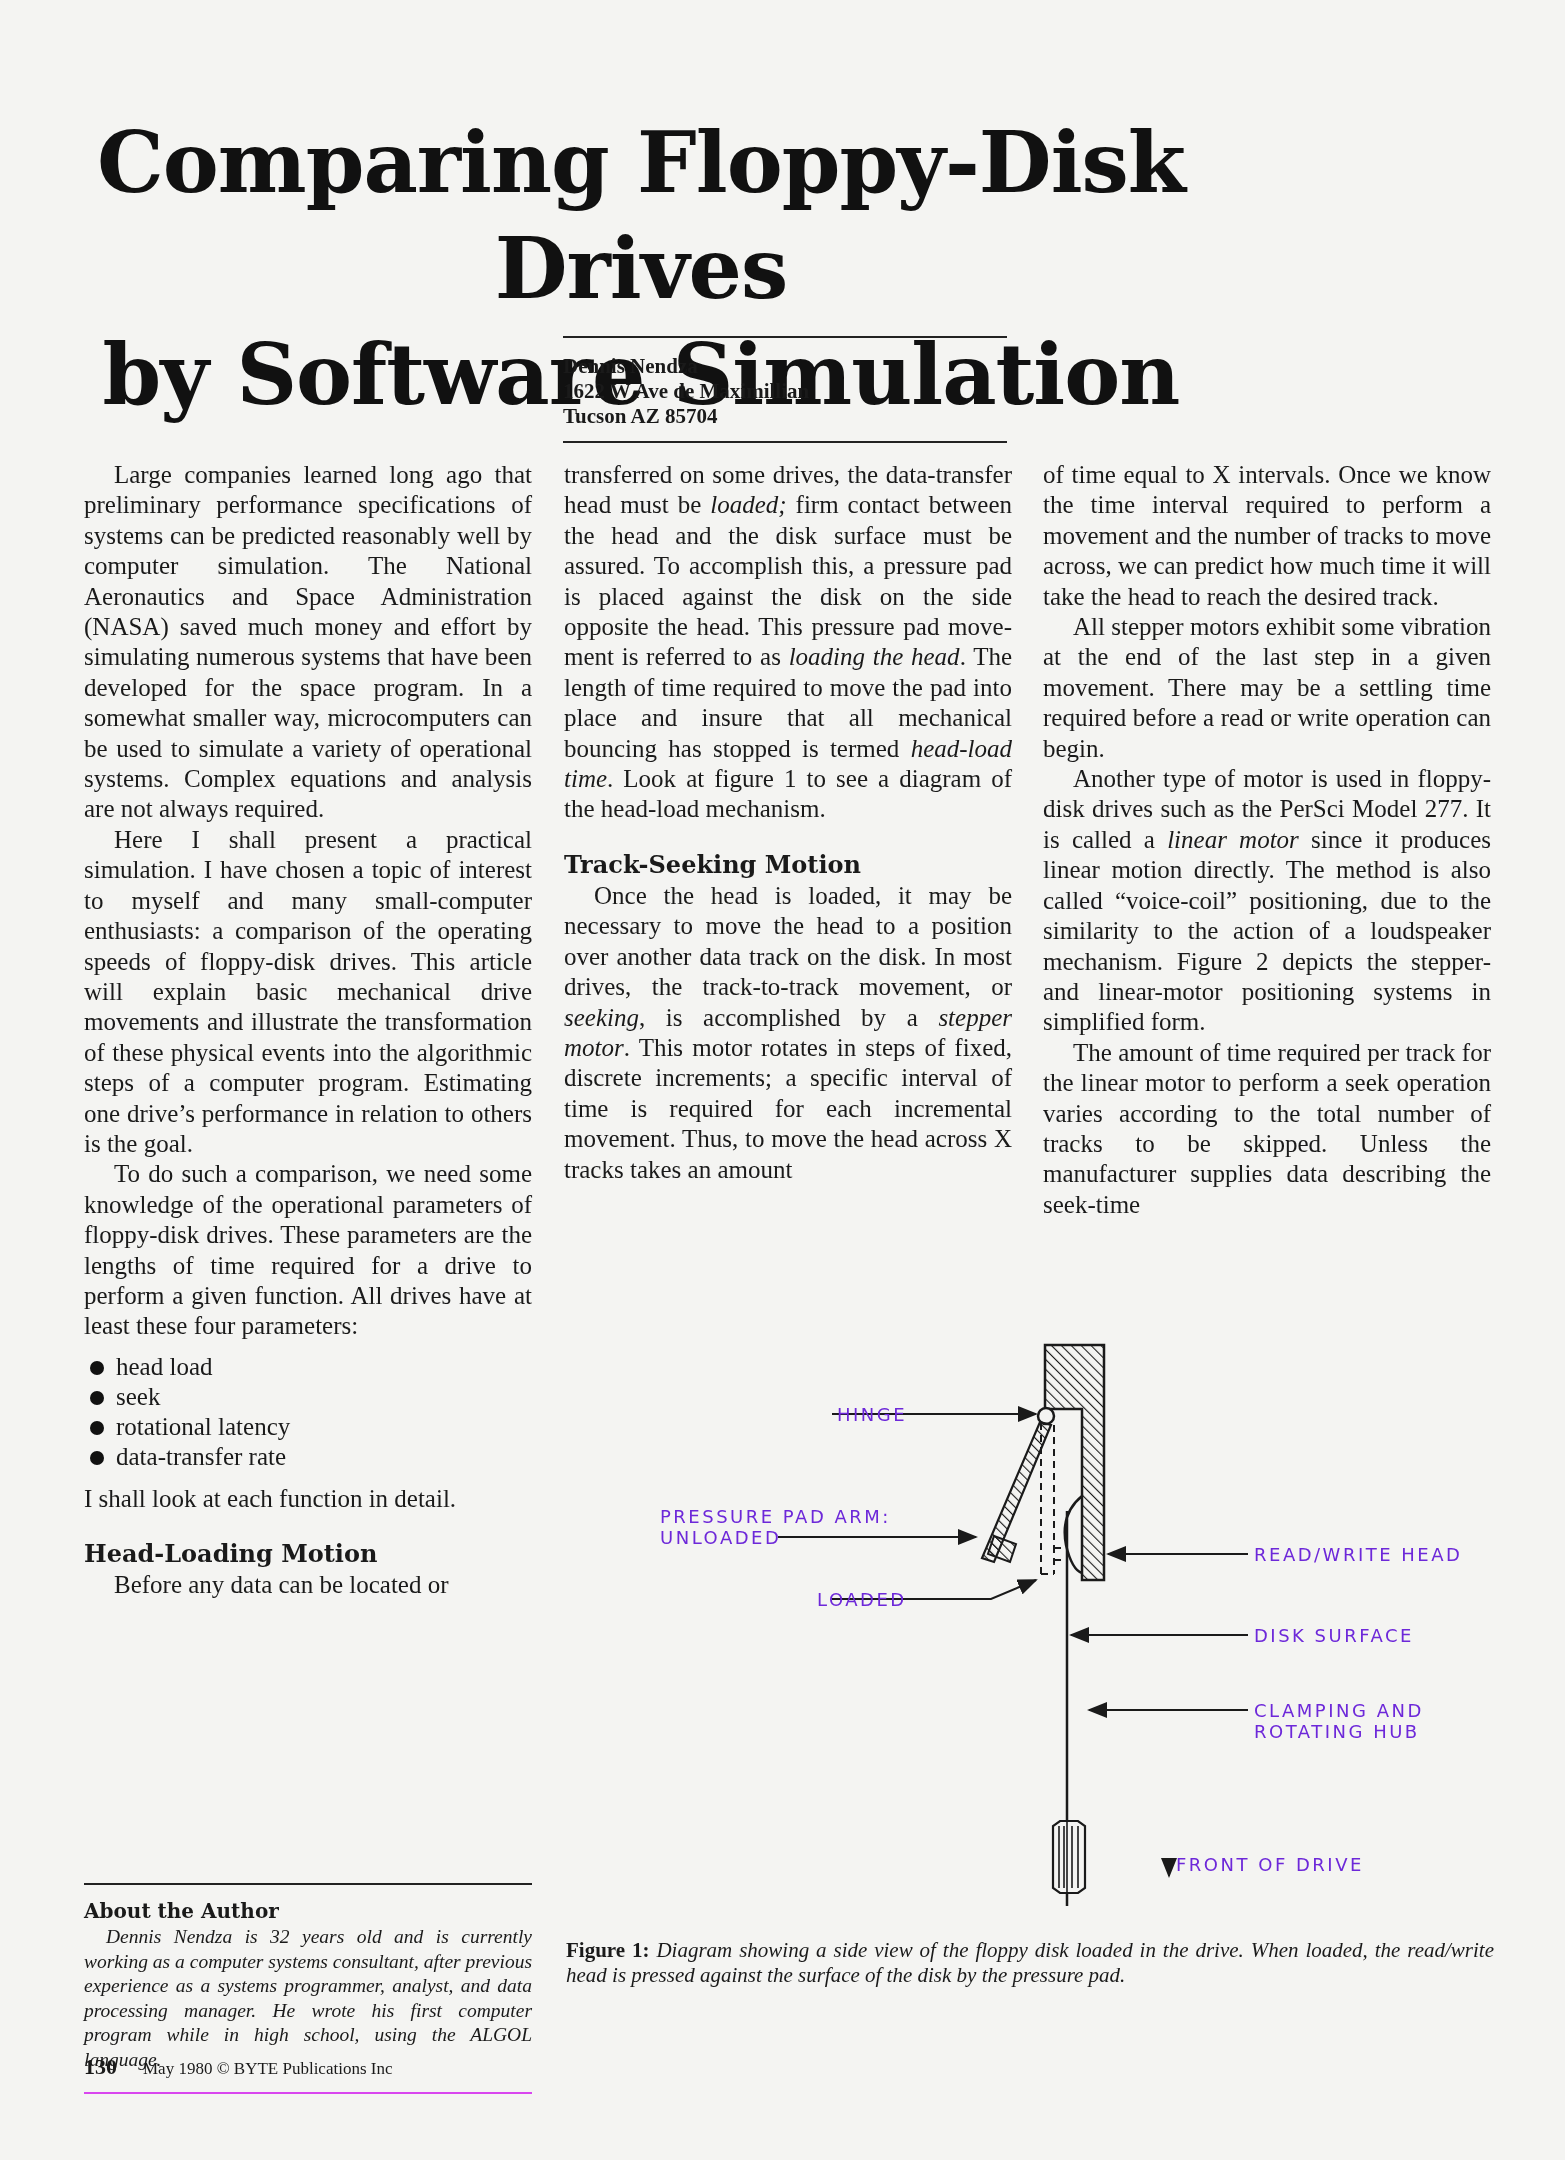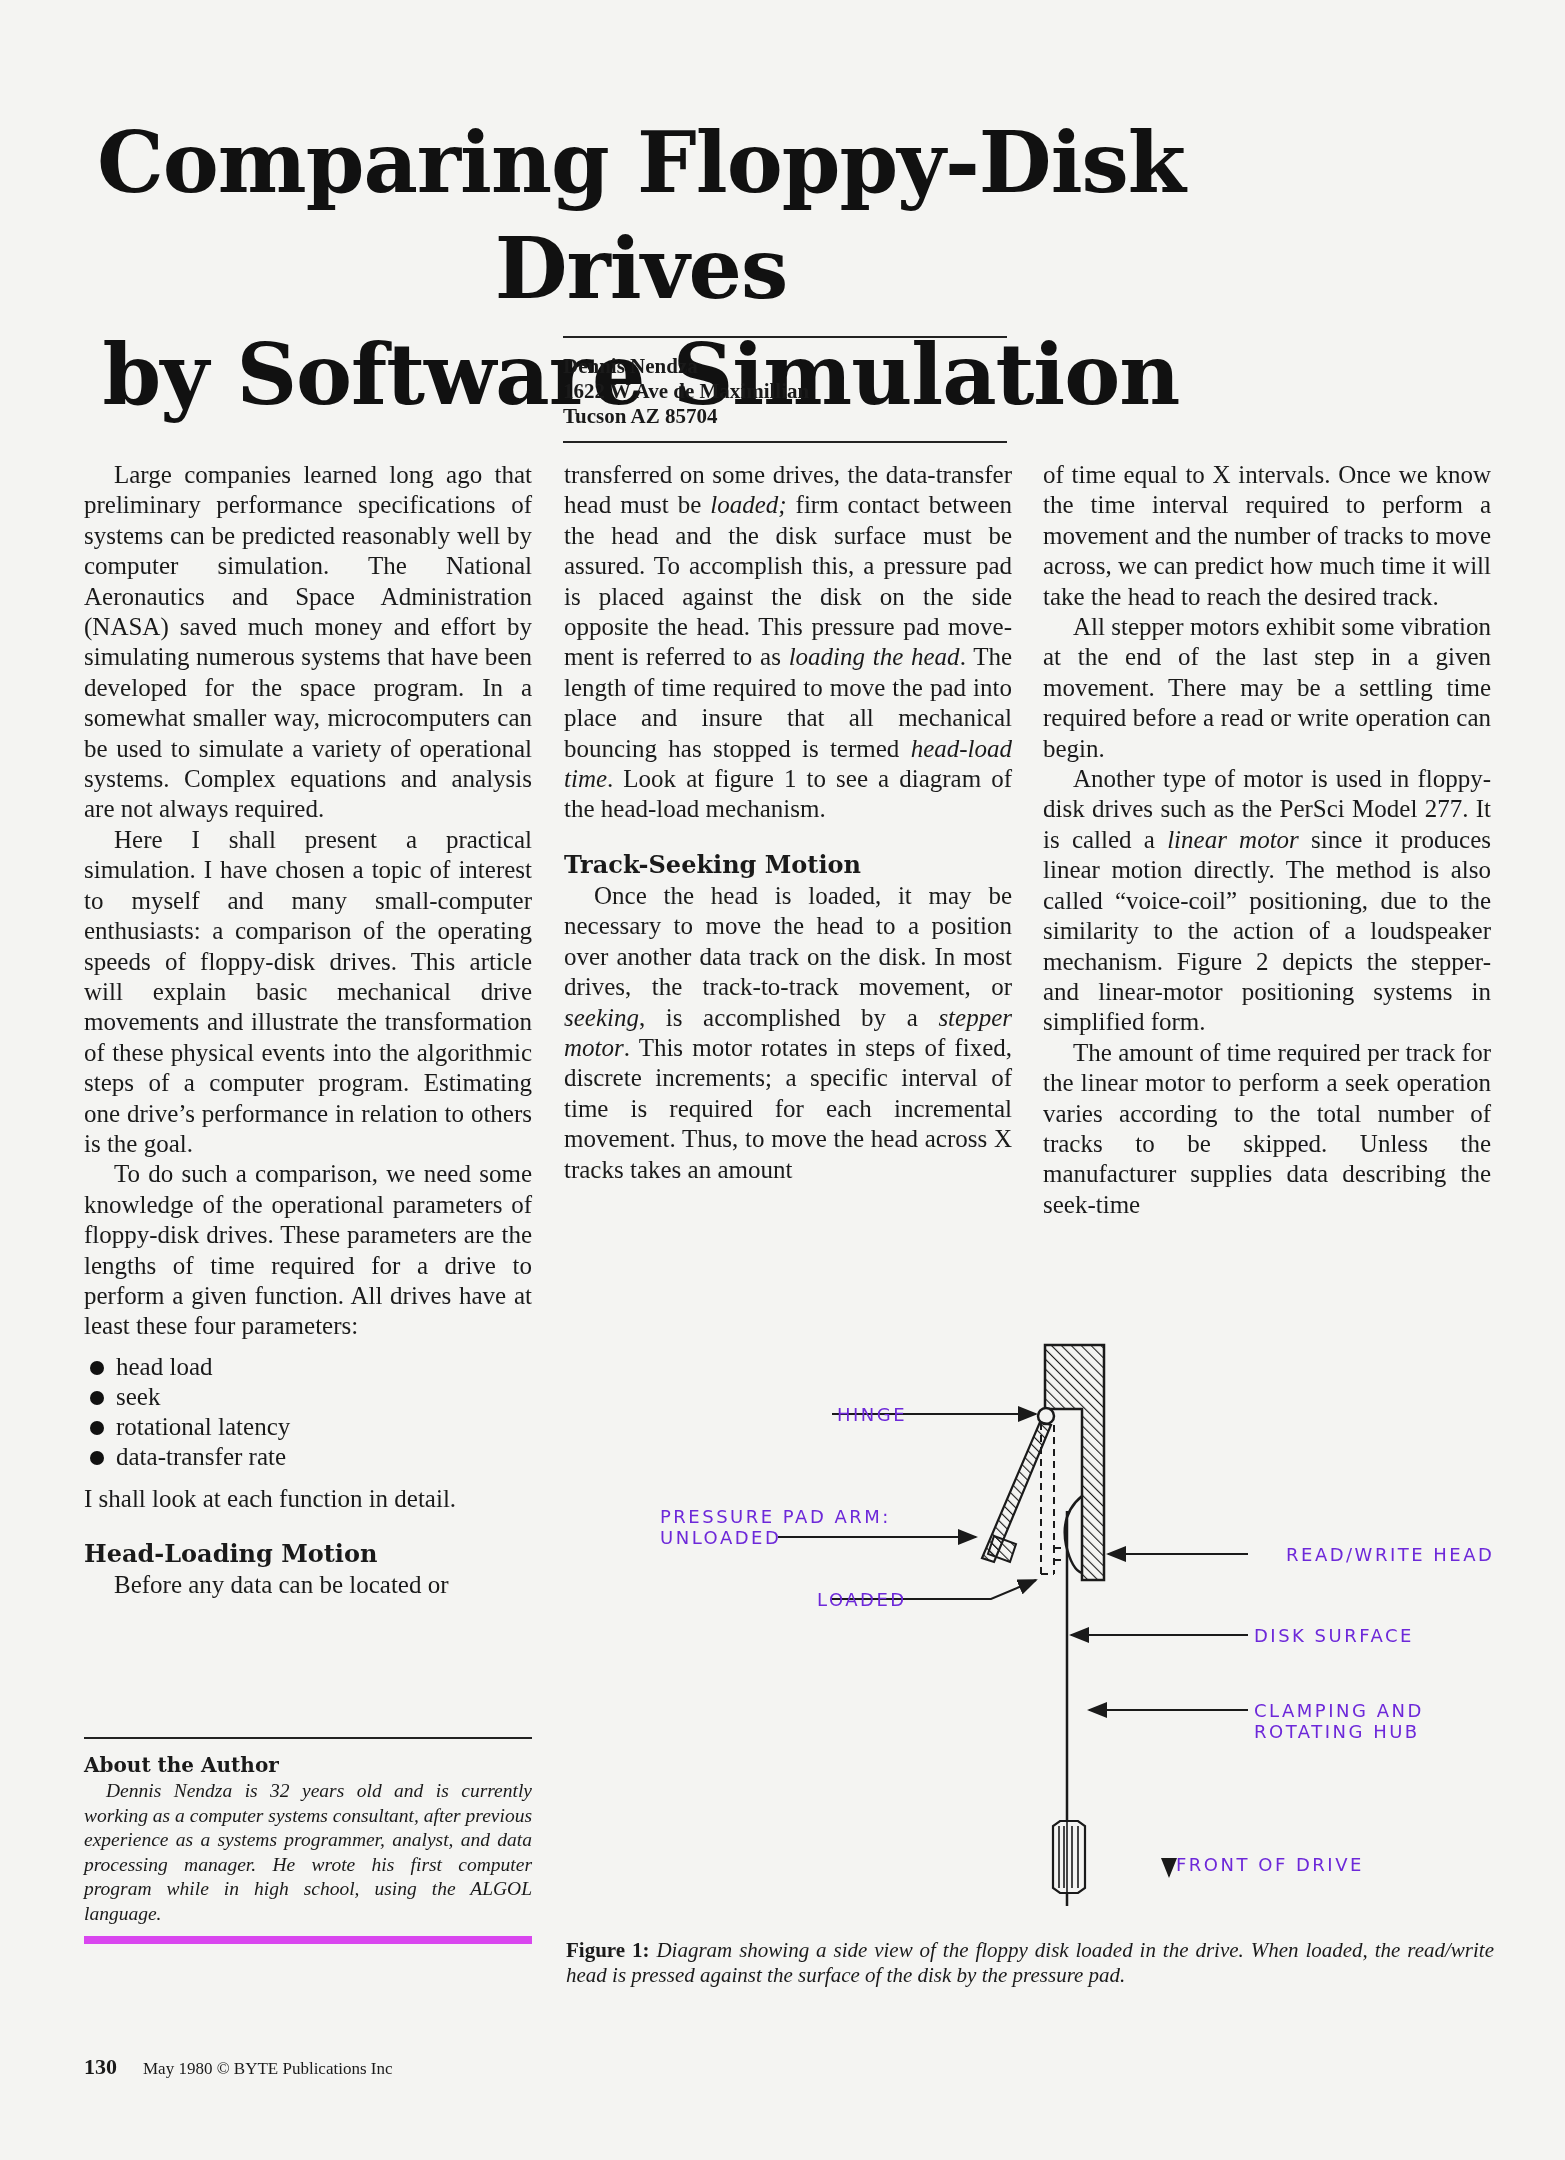--- a/index.html
+++ b/index.html
@@ -75,25 +75,25 @@
     .bullet {
       position: absolute;
       left: 0; top: 9px;
       width: 14px; height: 14px;
       background: #111;
       border-radius: 50%;
     }
     .col i, .about i { font-style: italic; }
     .about {
       position: absolute;
-      left: 84px; top: 1737px;
+      left: 84px; top: 1883px;
       width: 448px;
       border-top: 2px solid #222;
-      border-bottom: 8px solid #d946ef;
-      padding: 12px 0 10px 0;
+      border-bottom: 2px solid #d946ef;
+      padding: 12px 0 20px 0;
       font-family: "Liberation Serif", serif;
     }
     .about h4 {
       margin: 0;
       font-family: "DejaVu Serif", serif;
       font-weight: bold;
       font-size: 20px;
       line-height: 28px;
     }
     .about p {
@@ -231,21 +231,21 @@
     <polyline points="272,269 431,269 476,250" fill="none" stroke="#1a1a1a" stroke-width="2" marker-end="url(#arrow)"></polyline>
     <line x1="688" y1="224" x2="548" y2="224" stroke="#1a1a1a" stroke-width="2" marker-end="url(#arrow)"></line>
     <line x1="688" y1="305" x2="511" y2="305" stroke="#1a1a1a" stroke-width="2" marker-end="url(#arrow)"></line>
     <line x1="688" y1="380" x2="529" y2="380" stroke="#1a1a1a" stroke-width="2" marker-end="url(#arrow)"></line>
     <line x1="609" y1="528" x2="609" y2="546" stroke="#1a1a1a" stroke-width="2" marker-end="url(#arrow)"></line>
   </svg>
   <div class="fig-label" style="left:277px; top:74px;">HINGE</div>
   <div class="fig-label" style="left:100px; top:176px;">PRESSURE PAD ARM:</div>
   <div class="fig-label" style="left:100px; top:197px;">UNLOADED</div>
   <div class="fig-label" style="left:257px; top:259px;">LOADED</div>
-  <div class="fig-label" style="left:726px; top:214px;">READ/WRITE HEAD</div>
+  <div class="fig-label" style="left:694px; top:214px;">READ/WRITE HEAD</div>
   <div class="fig-label" style="left:694px; top:295px;">DISK SURFACE</div>
   <div class="fig-label" style="left:694px; top:370px;">CLAMPING AND</div>
   <div class="fig-label" style="left:694px; top:391px;">ROTATING HUB</div>
   <div class="fig-label" style="left:616px; top:524px;">FRONT OF DRIVE</div>
 </div>
 
 <div class="caption">
   <b>Figure 1:</b><span class="it"> Diagram showing a side view of the floppy disk loaded in the drive. When loaded, the read/write head is pressed against the surface of the disk by the pressure pad.</span>
 </div>
 

